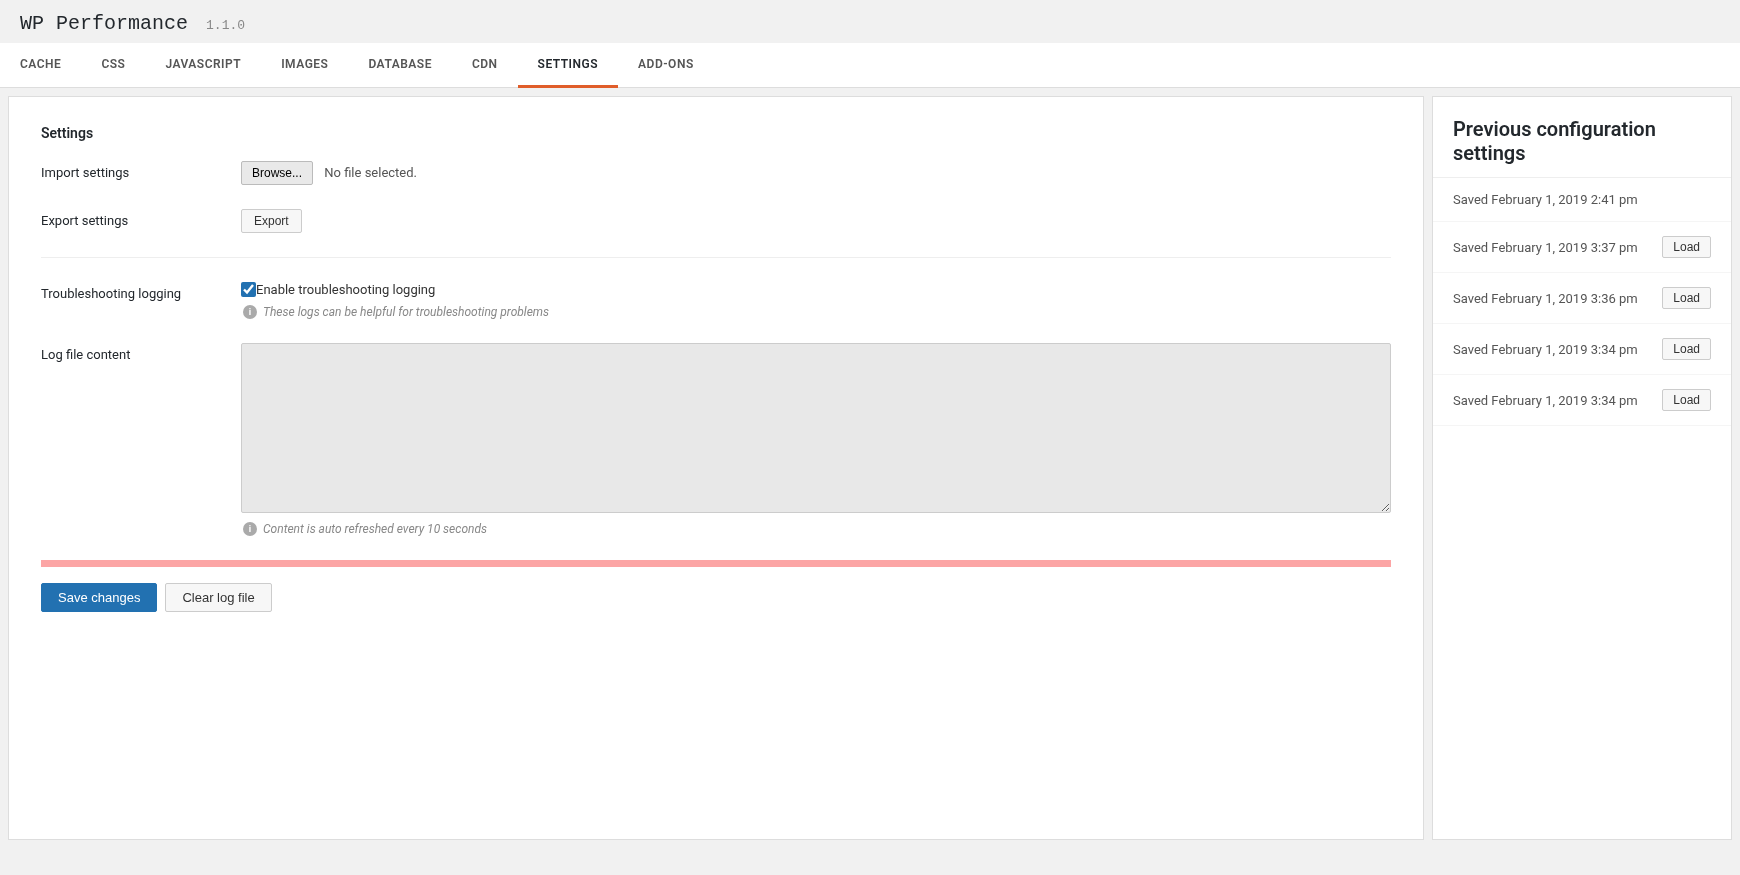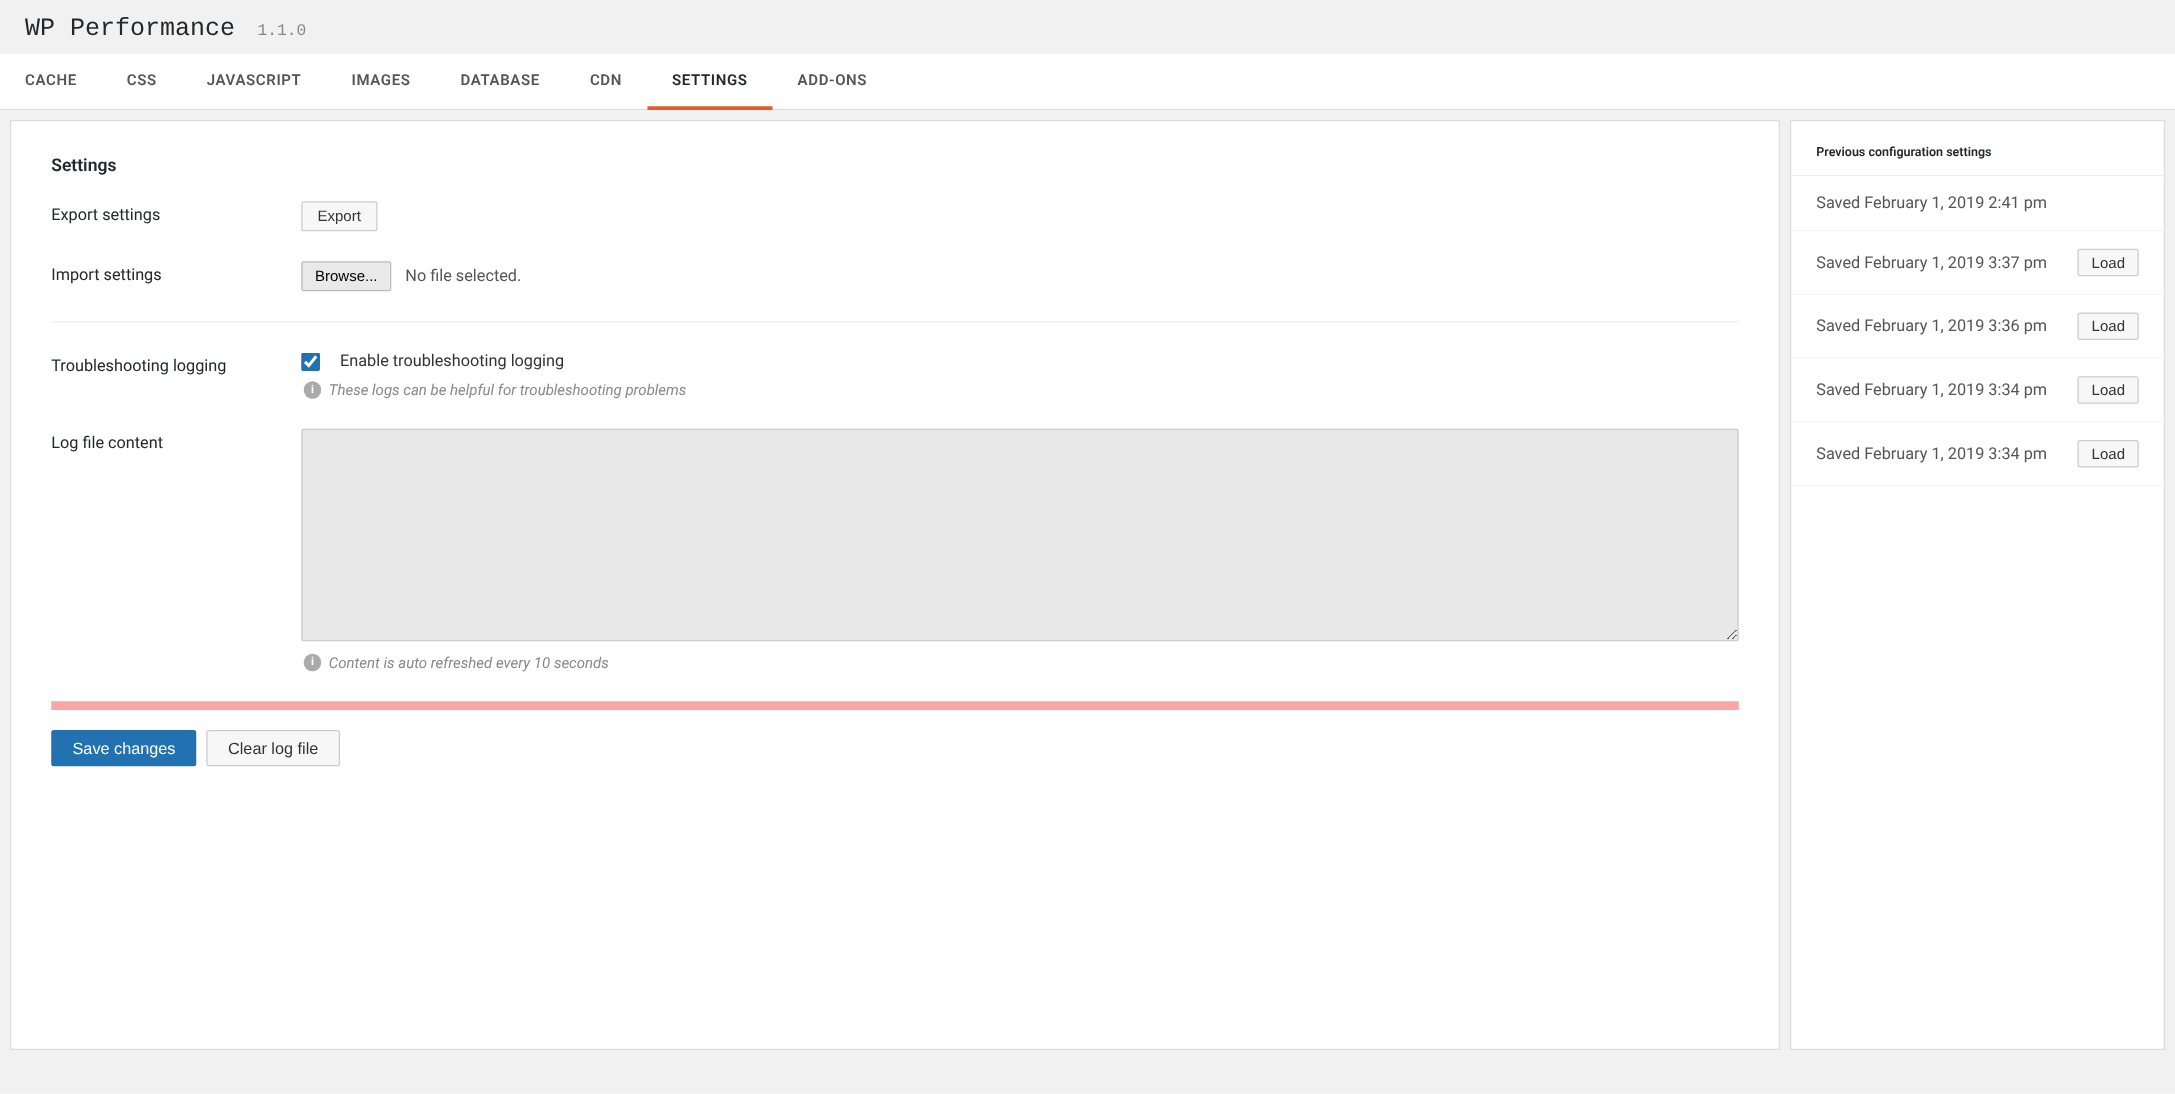--- a/index.html
+++ b/index.html
@@ -131,21 +131,21 @@
       color: #555;
     }
     .divider {
       border: none;
       border-top: 1px solid #eee;
       margin: 8px 0 24px;
     }
     .checkbox-row {
       display: flex;
       align-items: center;
-      gap: 16px;
+      gap: 0;
       margin-bottom: 8px;
     }
     .checkbox-row input[type="checkbox"] {
       width: 15px;
       height: 15px;
       accent-color: #2271b1;
     }
     .helper-text {
       font-size: 12px;
       color: #888;
@@ -186,21 +186,21 @@
       align-items: center;
       gap: 0;
       margin-top: 24px;
       padding-top: 16px;
       border-top: 7px solid #fca5a5;
     }
     
     .sidebar-header {
       padding: 20px 20px 12px;
       border-bottom: 1px solid #eee;
-      font-size: 10px;
+      font-size: 20px;
       font-weight: 600;
       color: #23282d;
     }
     .config-item {
       display: flex;
       align-items: center;
       justify-content: space-between;
       padding: 14px 20px;
       border-bottom: 1px solid #f5f5f5;
     }
@@ -240,31 +240,31 @@
     <div class="tab-item">ADD-ONS</div>
   </div>
 </div>
 
 <div class="main-layout">
   <div class="content-panel">
 
     <div class="section-title">Settings</div>
 
     <div class="form-row">
-      <div class="form-label">Export settings</div>
-      <div class="form-control">
-        <button class="btn">Export</button>
-      </div>
-    </div>
-
-    <div class="form-row">
       <div class="form-label">Import settings</div>
       <div class="form-control">
         <button class="btn-browse">Browse...</button>
         <span class="no-file-text">No file selected.</span>
+      </div>
+    </div>
+
+    <div class="form-row">
+      <div class="form-label">Export settings</div>
+      <div class="form-control">
+        <button class="btn">Export</button>
       </div>
     </div>
 
     <hr class="divider">
 
 
     <div class="form-row">
       <div class="form-label">Troubleshooting logging</div>
       <div class="form-control">
         <div class="checkbox-row">

